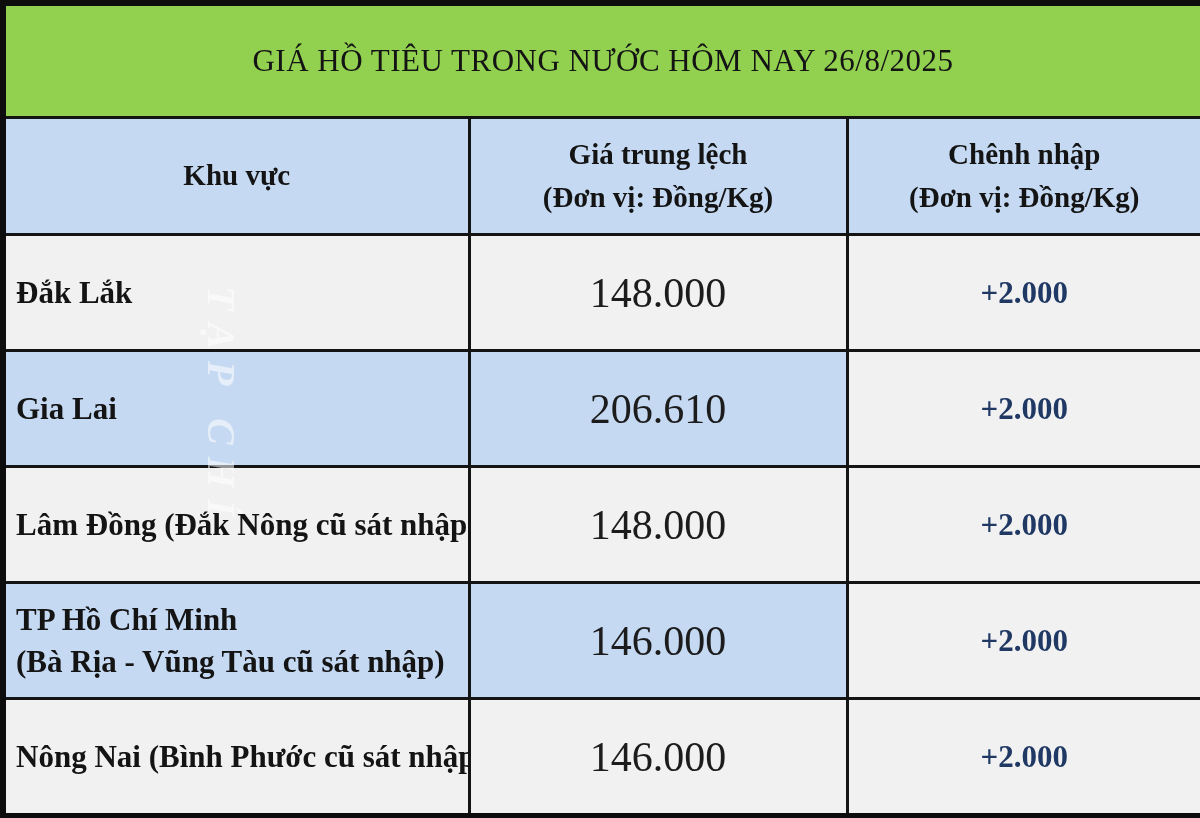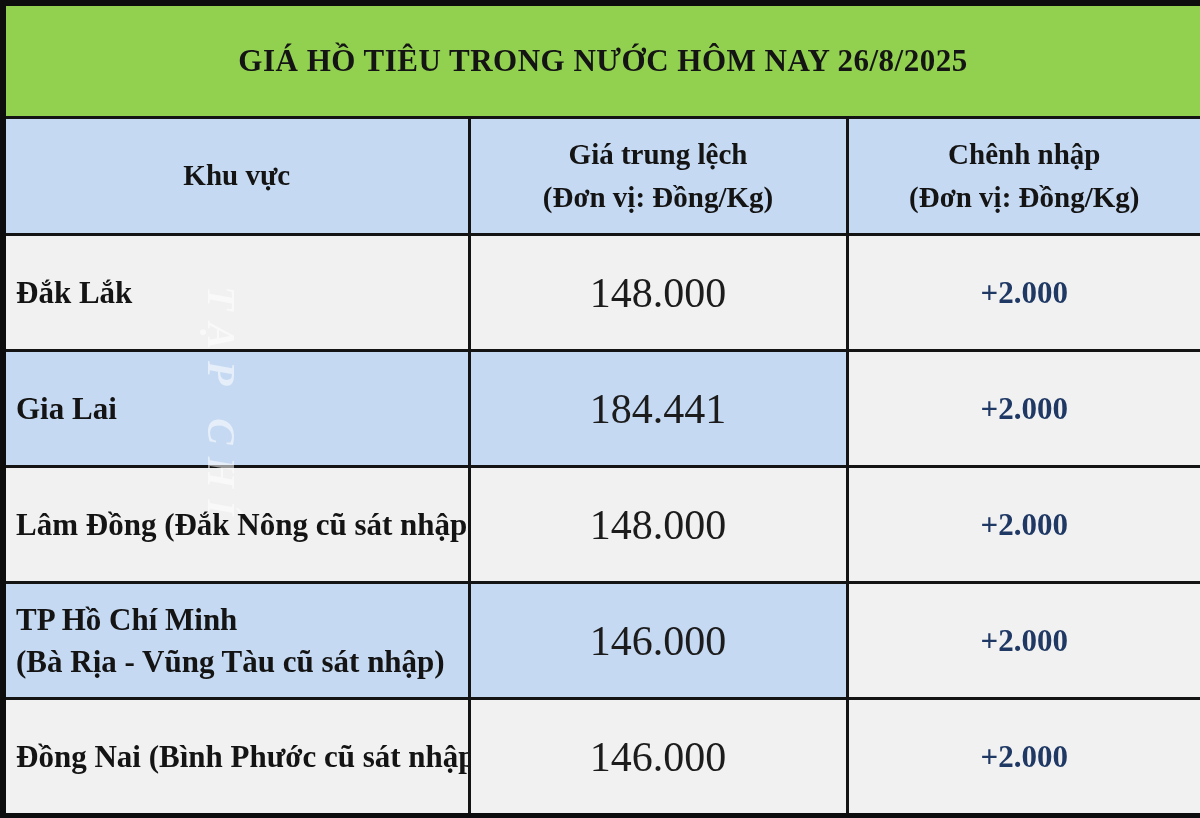--- a/index.html
+++ b/index.html
@@ -32,21 +32,21 @@
     vertical-align: middle;
     padding: 0;
   }
   .title-row td {
     height: 110px;
     background: #92d050;
     text-align: center;
   }
   .title-text {
     font-size: 31px;
-    font-weight: bold;
+    font-weight: normal;
     color: #141414;
     letter-spacing: 0.5px;
   }
   .head-row th {
     height: 114px;
     background: #c5d9f2;
     text-align: center;
     font-weight: bold;
     color: #141414;
     font-size: 29px;
@@ -170,21 +170,21 @@
     </tr>
 
     <tr class="data-row alt">
       <td class="region-cell">
         <span class="cell-text">
           <span class="line">Gia Lai</span>
           
         </span>
       </td>
       <td class="price-cell">
-        <span class="cell-text">184.441</span>
+        <span class="cell-text">206.610</span>
       </td>
       <td class="change-cell">
         <span class="cell-text">+2.000</span>
       </td>
     </tr>
 
     <tr class="data-row">
       <td class="region-cell">
         <span class="cell-text">
           <span class="line">Lâm Đồng (Đắk Nông cũ sát nhập)</span>
@@ -210,21 +210,21 @@
         <span class="cell-text">146.000</span>
       </td>
       <td class="change-cell">
         <span class="cell-text">+2.000</span>
       </td>
     </tr>
 
     <tr class="data-row">
       <td class="region-cell">
         <span class="cell-text">
-          <span class="line">Đồng Nai (Bình Phước cũ sát nhập</span>
+          <span class="line">Nông Nai (Bình Phước cũ sát nhập</span>
           
         </span>
       </td>
       <td class="price-cell">
         <span class="cell-text">146.000</span>
       </td>
       <td class="change-cell">
         <span class="cell-text">+2.000</span>
       </td>
     </tr>

